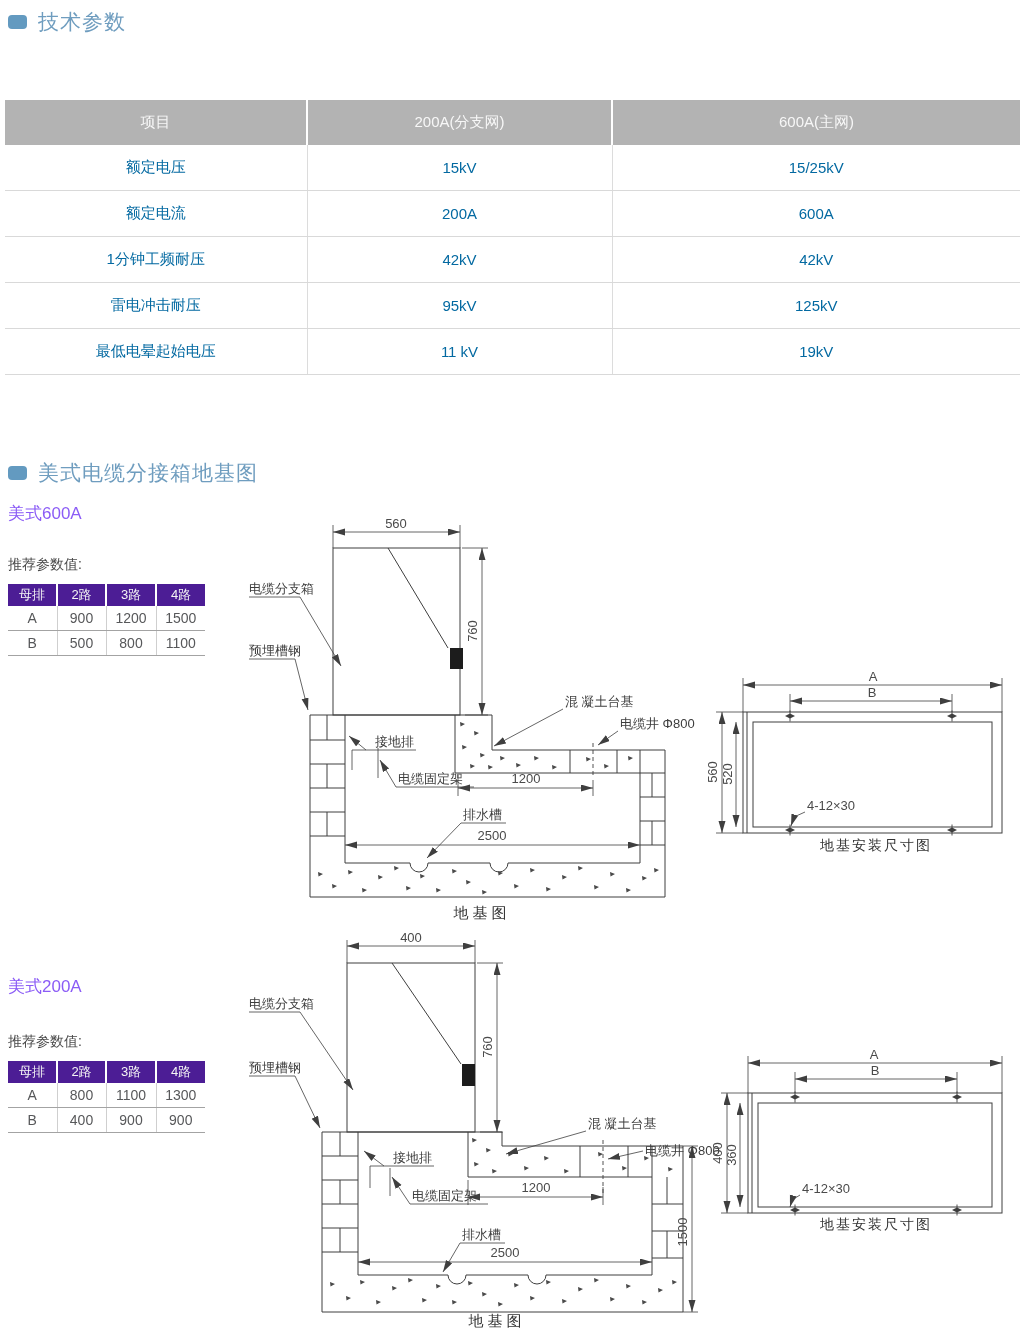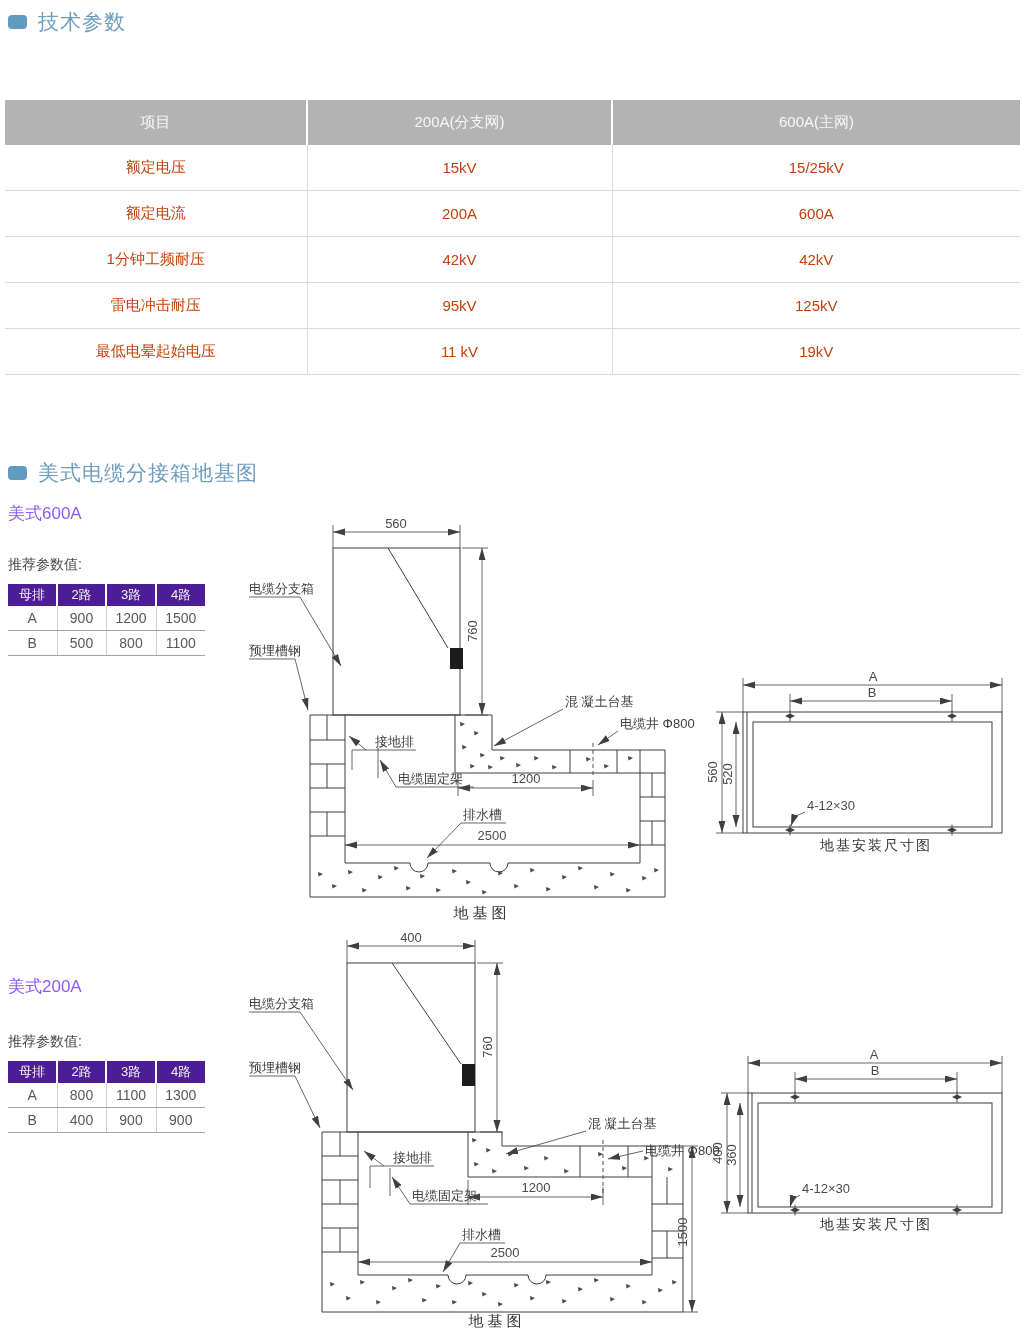--- a/index.html
+++ b/index.html
@@ -9,21 +9,21 @@
             color:#6f9dbf;font-size:21px;font-weight:500;letter-spacing:1px;}
   .bullet{width:19px;height:14px;background:#639ac0;border-radius:4px;flex:0 0 auto;}
   .model-title{position:absolute;left:8px;color:#8b5cf6;font-size:17px;}
   .param-label{position:absolute;left:8px;color:#4a4a4a;font-size:14px;}
   table{border-collapse:collapse;table-layout:fixed;}
   
   .spec{position:absolute;left:5px;top:72px;width:1015px;margin-top:28px;}
   .spec th{background:#b3b3b3;color:#f7f7f7;font-weight:400;font-size:15px;height:43px;
            border-right:2px solid #ffffff;}
   .spec th:last-child{border-right:none;}
-  .spec td{height:43px;text-align:center;color:#c2410c;font-size:15px;
+  .spec td{height:43px;text-align:center;color:#0369a1;font-size:15px;
            border-right:1px solid #dcdcdc;border-bottom:1px solid #d9d9d9;background:#fff;}
   .spec td:last-child{border-right:none;}
   
   .mini{position:absolute;left:8px;width:197px;}
   .mini th{background:#4c1d95;color:#f5f5f5;font-weight:400;font-size:13px;height:20px;
            border-right:2px solid #ffffff;}
   .mini th:last-child{border-right:none;}
   .mini td{height:22px;text-align:center;color:#57585a;font-size:14px;
            border-right:1px solid #cfcfcf;border-bottom:1px solid #a3a3a3;}
   .mini td:last-child{border-right:none;}

